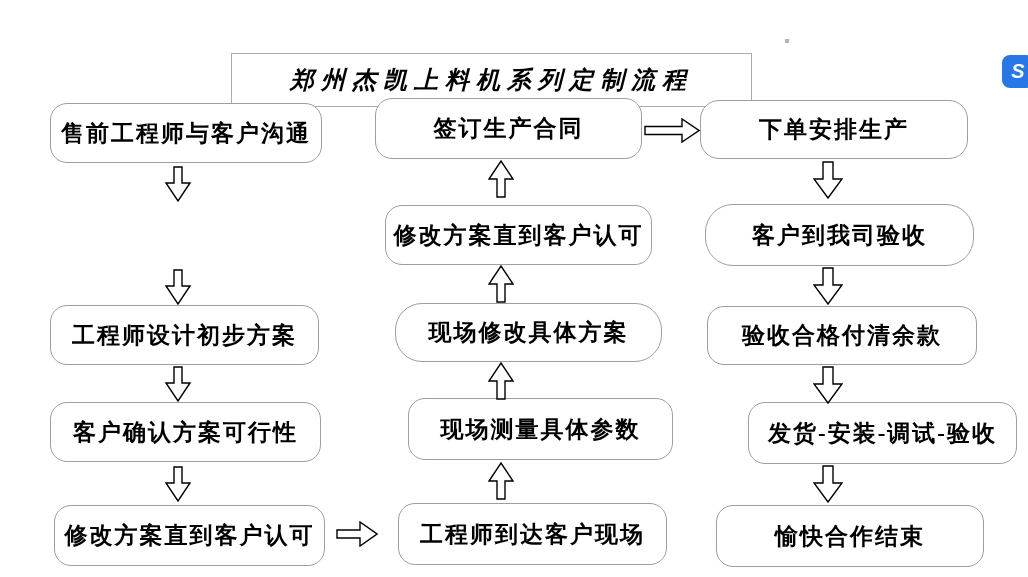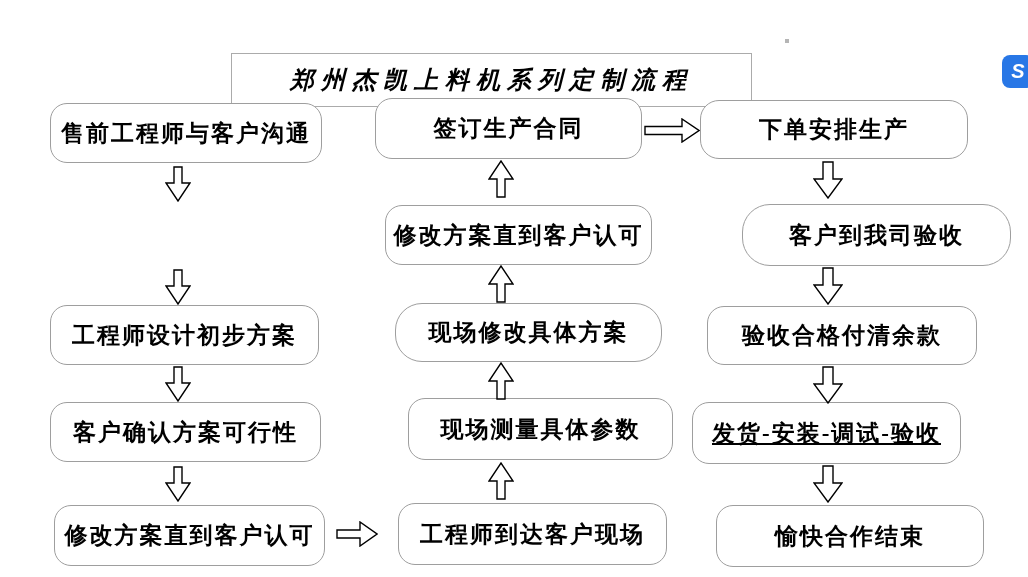--- a/index.html
+++ b/index.html
@@ -68,23 +68,23 @@
         <path d="M9 37 H17 V19 H25 L13 1 L1 19 H9 Z"></path>
       </svg></div>
   <div class="arrow" style="left:488px;top:362px;"><svg width="26" height="38" viewBox="0 0 26 38">
         <path d="M9 37 H17 V19 H25 L13 1 L1 19 H9 Z"></path>
       </svg></div>
   <div class="arrow" style="left:488px;top:462px;"><svg width="26" height="38" viewBox="0 0 26 38">
         <path d="M9 37 H17 V19 H25 L13 1 L1 19 H9 Z"></path>
       </svg></div>
 
   <div class="box" style="left:700px;top:100px;width:266px;height:57px;border-radius:19px;">下单安排生产</div>
-  <div class="box" style="left:742px;top:204px;width:267px;height:60px;border-radius:28px;">客户到我司验收</div>
+  <div class="box" style="left:705px;top:204px;width:267px;height:60px;border-radius:28px;">客户到我司验收</div>
   <div class="box" style="left:707px;top:306px;width:268px;height:57px;">验收合格付清余款</div>
-  <div class="box" style="left:692px;top:402px;width:267px;height:60px;text-decoration:underline;">发货-安装-调试-验收</div>
+  <div class="box" style="left:748px;top:402px;width:267px;height:60px;">发货-安装-调试-验收</div>
   <div class="box" style="left:716px;top:505px;width:266px;height:60px;">愉快合作结束</div>
 
   <div class="arrow" style="left:813px;top:161px;"><svg width="30" height="38" viewBox="0 0 30 38">
         <path d="M10 1 H20 V18 H29 L15 37 L1 18 H10 Z"></path>
       </svg></div>
   <div class="arrow" style="left:813px;top:267px;"><svg width="30" height="38" viewBox="0 0 30 38">
         <path d="M10 1 H20 V18 H29 L15 37 L1 18 H10 Z"></path>
       </svg></div>
   <div class="arrow" style="left:813px;top:366px;"><svg width="30" height="38" viewBox="0 0 30 38">
         <path d="M10 1 H20 V18 H29 L15 37 L1 18 H10 Z"></path>

